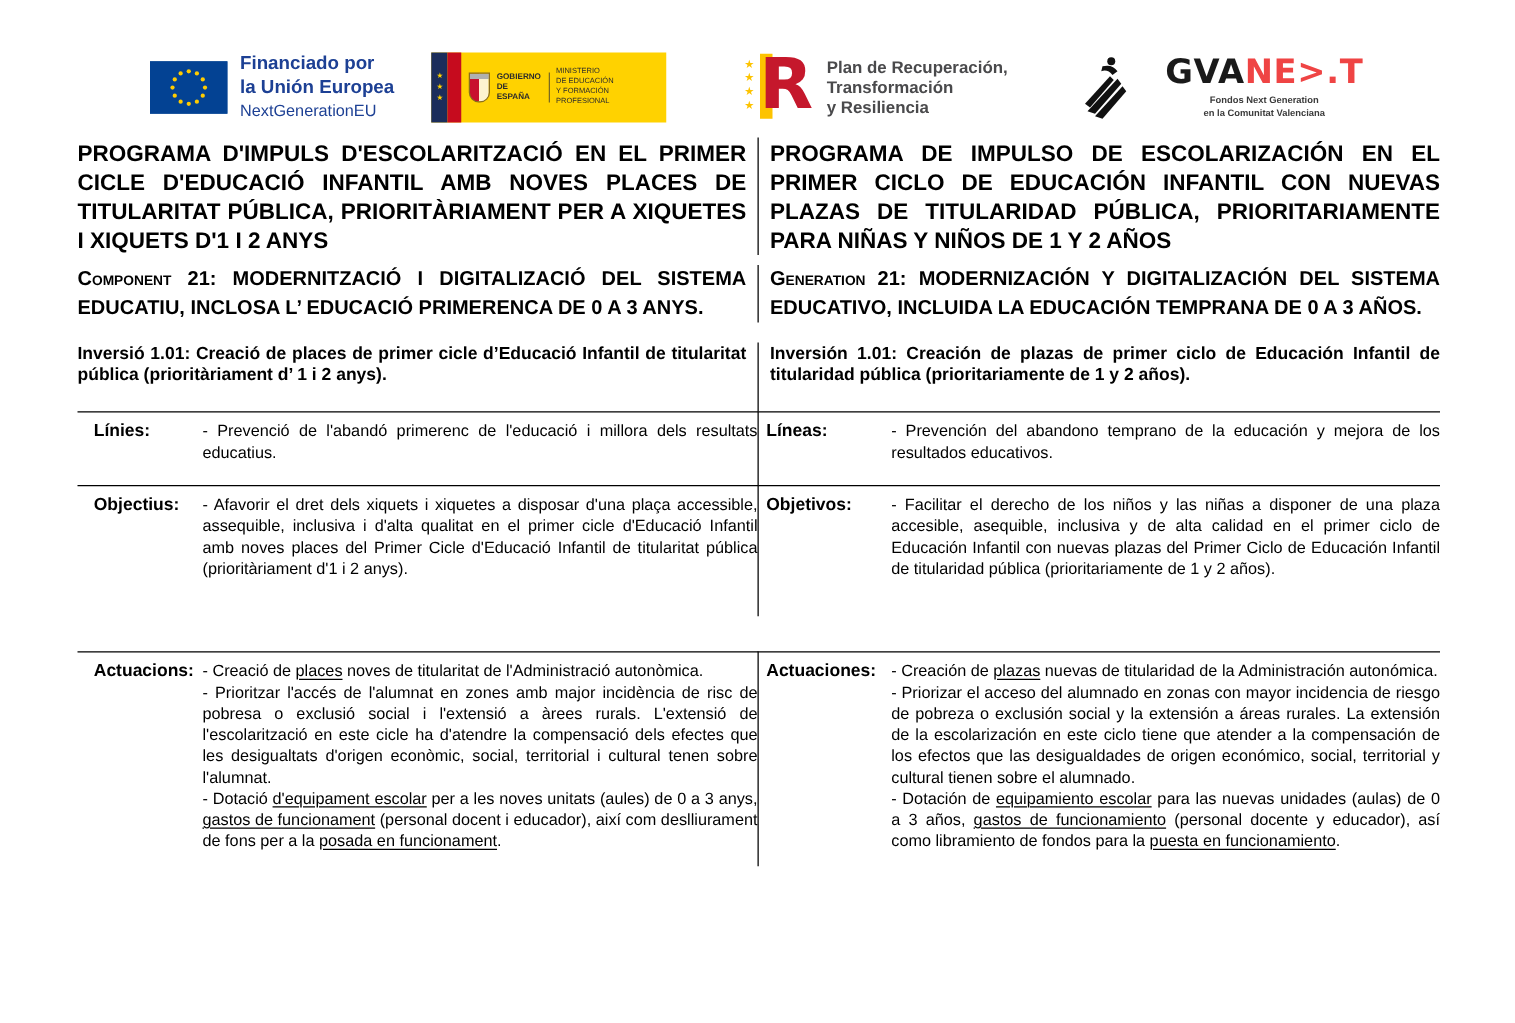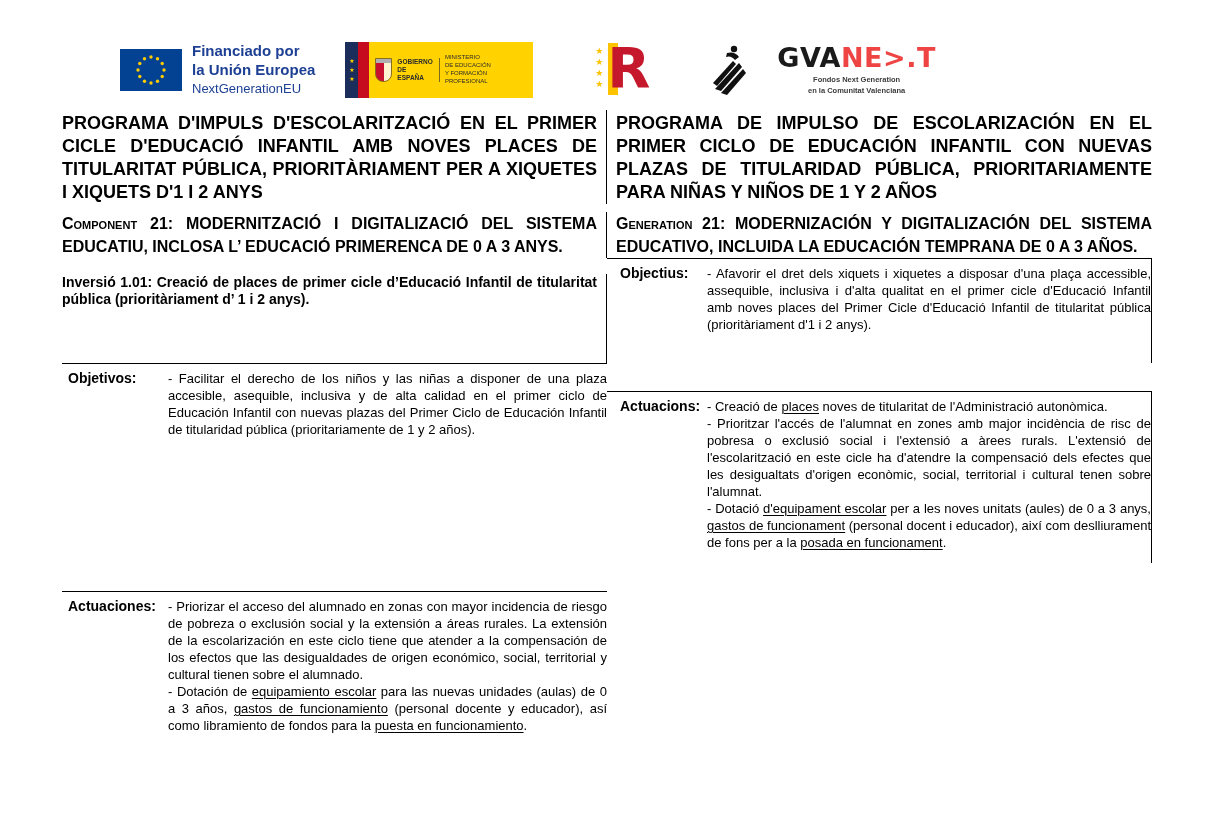--- a/index.html
+++ b/index.html
@@ -131,20 +131,25 @@
     <div class="prtr-glyph">
       <div class="prtr-stars">
           <span>★</span>
           <span>★</span>
           <span>★</span>
           <span>★</span>
         </div>
       <div class="prtr-bar"></div>
       <div class="prtr-r">R</div>
     </div>
+    <div class="prtr-text">
+      <div>Plan de Recuperación,</div>
+      <div>Transformación</div>
+      <div>y Resiliencia</div>
+    </div>
   </div>
 
   <div class="logo">
     <svg width="34" height="54" viewBox="0 0 34 54">
       <g fill="#111">
         <circle cx="21" cy="6" r="3.2"></circle>
         <path d="M14 10 q8 -2 12 4 l-4 3 q-4 -5 -9 -3 z"></path>
         <path d="M2 46 L26 20 L29 24 L8 48 Z"></path>
         <path d="M8 50 L30 26 L33 30 L14 52 Z"></path>
         <path d="M0 40 L20 18 L23 21 L4 43 Z"></path>
@@ -169,21 +174,30 @@
   <div class="cr title">PROGRAMA DE IMPULSO DE ESCOLARIZACIÓN EN EL PRIMER CICLO DE EDUCACIÓN INFANTIL CON NUEVAS PLAZAS DE TITULARIDAD PÚBLICA, PRIORITARIAMENTE PARA NIÑAS Y NIÑOS DE 1 Y 2 AÑOS</div>
 
   <div class="cl component">
     <span class="sc">Component</span><span> 21: MODERNITZACIÓ I DIGITALIZACIÓ DEL SISTEMA EDUCATIU, INCLOSA L’ EDUCACIÓ PRIMERENCA DE 0 A 3 ANYS.</span>
   </div>
   <div class="cr component">
     <span class="sc">Generation</span><span> 21: MODERNIZACIÓN Y DIGITALIZACIÓN DEL SISTEMA EDUCATIVO, INCLUIDA LA EDUCACIÓN TEMPRANA DE 0 A 3 AÑOS.</span>
   </div>
 
   <div class="cl inversio">Inversió 1.01: Creació de places de primer cicle d’Educació Infantil de titularitat pública (prioritàriament d’ 1 i 2 anys).</div>
-
+  <div class="cr inversio">Inversión 1.01: Creación de plazas de primer ciclo de Educación Infantil de titularidad pública (prioritariamente de 1 y 2 años).</div>
+
+  <div class="cl brow l row-linies">
+    <div class="rlabel">Línies:</div>
+    <div class="rtext">- Prevenció de l'abandó primerenc de l'educació i millora dels resultats educatius.</div>
+  </div>
+  <div class="cr brow r row-linies">
+    <div class="rlabel">Líneas:</div>
+    <div class="rtext">- Prevención del abandono temprano de la educación y mejora de los resultados educativos.</div>
+  </div>
 
   <div class="cl brow l row-objectius">
     <div class="rlabel">Objectius:</div>
     <div class="rtext">- Afavorir el dret dels xiquets i xiquetes a disposar d'una plaça accessible, assequible, inclusiva i d'alta qualitat en el primer cicle d'Educació Infantil amb noves places del Primer Cicle d'Educació Infantil de titularitat pública (prioritàriament d'1 i 2 anys).</div>
   </div>
   <div class="cr brow r row-objectius">
     <div class="rlabel">Objetivos:</div>
     <div class="rtext">- Facilitar el derecho de los niños y las niñas a disponer de una plaza accesible, asequible, inclusiva y de alta calidad en el primer ciclo de Educación Infantil con nuevas plazas del Primer Ciclo de Educación Infantil de titularidad pública (prioritariamente de 1 y 2 años).</div>
   </div>
 
@@ -191,17 +205,18 @@
     <div class="rlabel">Actuacions:</div>
     <div class="rtext">
       <div><span>- Creació de </span><span class="u">places</span><span> noves de titularitat de l'Administració autonòmica.</span></div>
       <div>- Prioritzar l'accés de l'alumnat en zones amb major incidència de risc de pobresa o exclusió social i l'extensió a àrees rurals. L'extensió de l'escolarització en este cicle ha d'atendre la compensació dels efectes que les desigualtats d'origen econòmic, social, territorial i cultural tenen sobre l'alumnat.</div>
       <div><span>- Dotació </span><span class="u">d'equipament escolar</span><span> per a les noves unitats (aules) de 0 a 3 anys, </span><span class="u">gastos de funcionament</span><span> (personal docent i educador), així com deslliurament de fons per a la </span><span class="u">posada en funcionament</span><span>.</span></div>
     </div>
   </div>
   <div class="cr brow r row-actuacions">
     <div class="rlabel">Actuaciones:</div>
     <div class="rtext">
+      <div><span>- Creación de </span><span class="u">plazas</span><span> nuevas de titularidad de la Administración autonómica.</span></div>
       <div>- Priorizar el acceso del alumnado en zonas con mayor incidencia de riesgo de pobreza o exclusión social y la extensión a áreas rurales. La extensión de la escolarización en este ciclo tiene que atender a la compensación de los efectos que las desigualdades de origen económico, social, territorial y cultural tienen sobre el alumnado.</div>
       <div><span>- Dotación de </span><span class="u">equipamiento escolar</span><span> para las nuevas unidades (aulas) de 0 a 3 años, </span><span class="u">gastos de funcionamiento</span><span> (personal docente y educador), así como libramiento de fondos para la </span><span class="u">puesta en funcionamiento</span><span>.</span></div>
     </div>
   </div>
 </div>
 
 </body></html>

